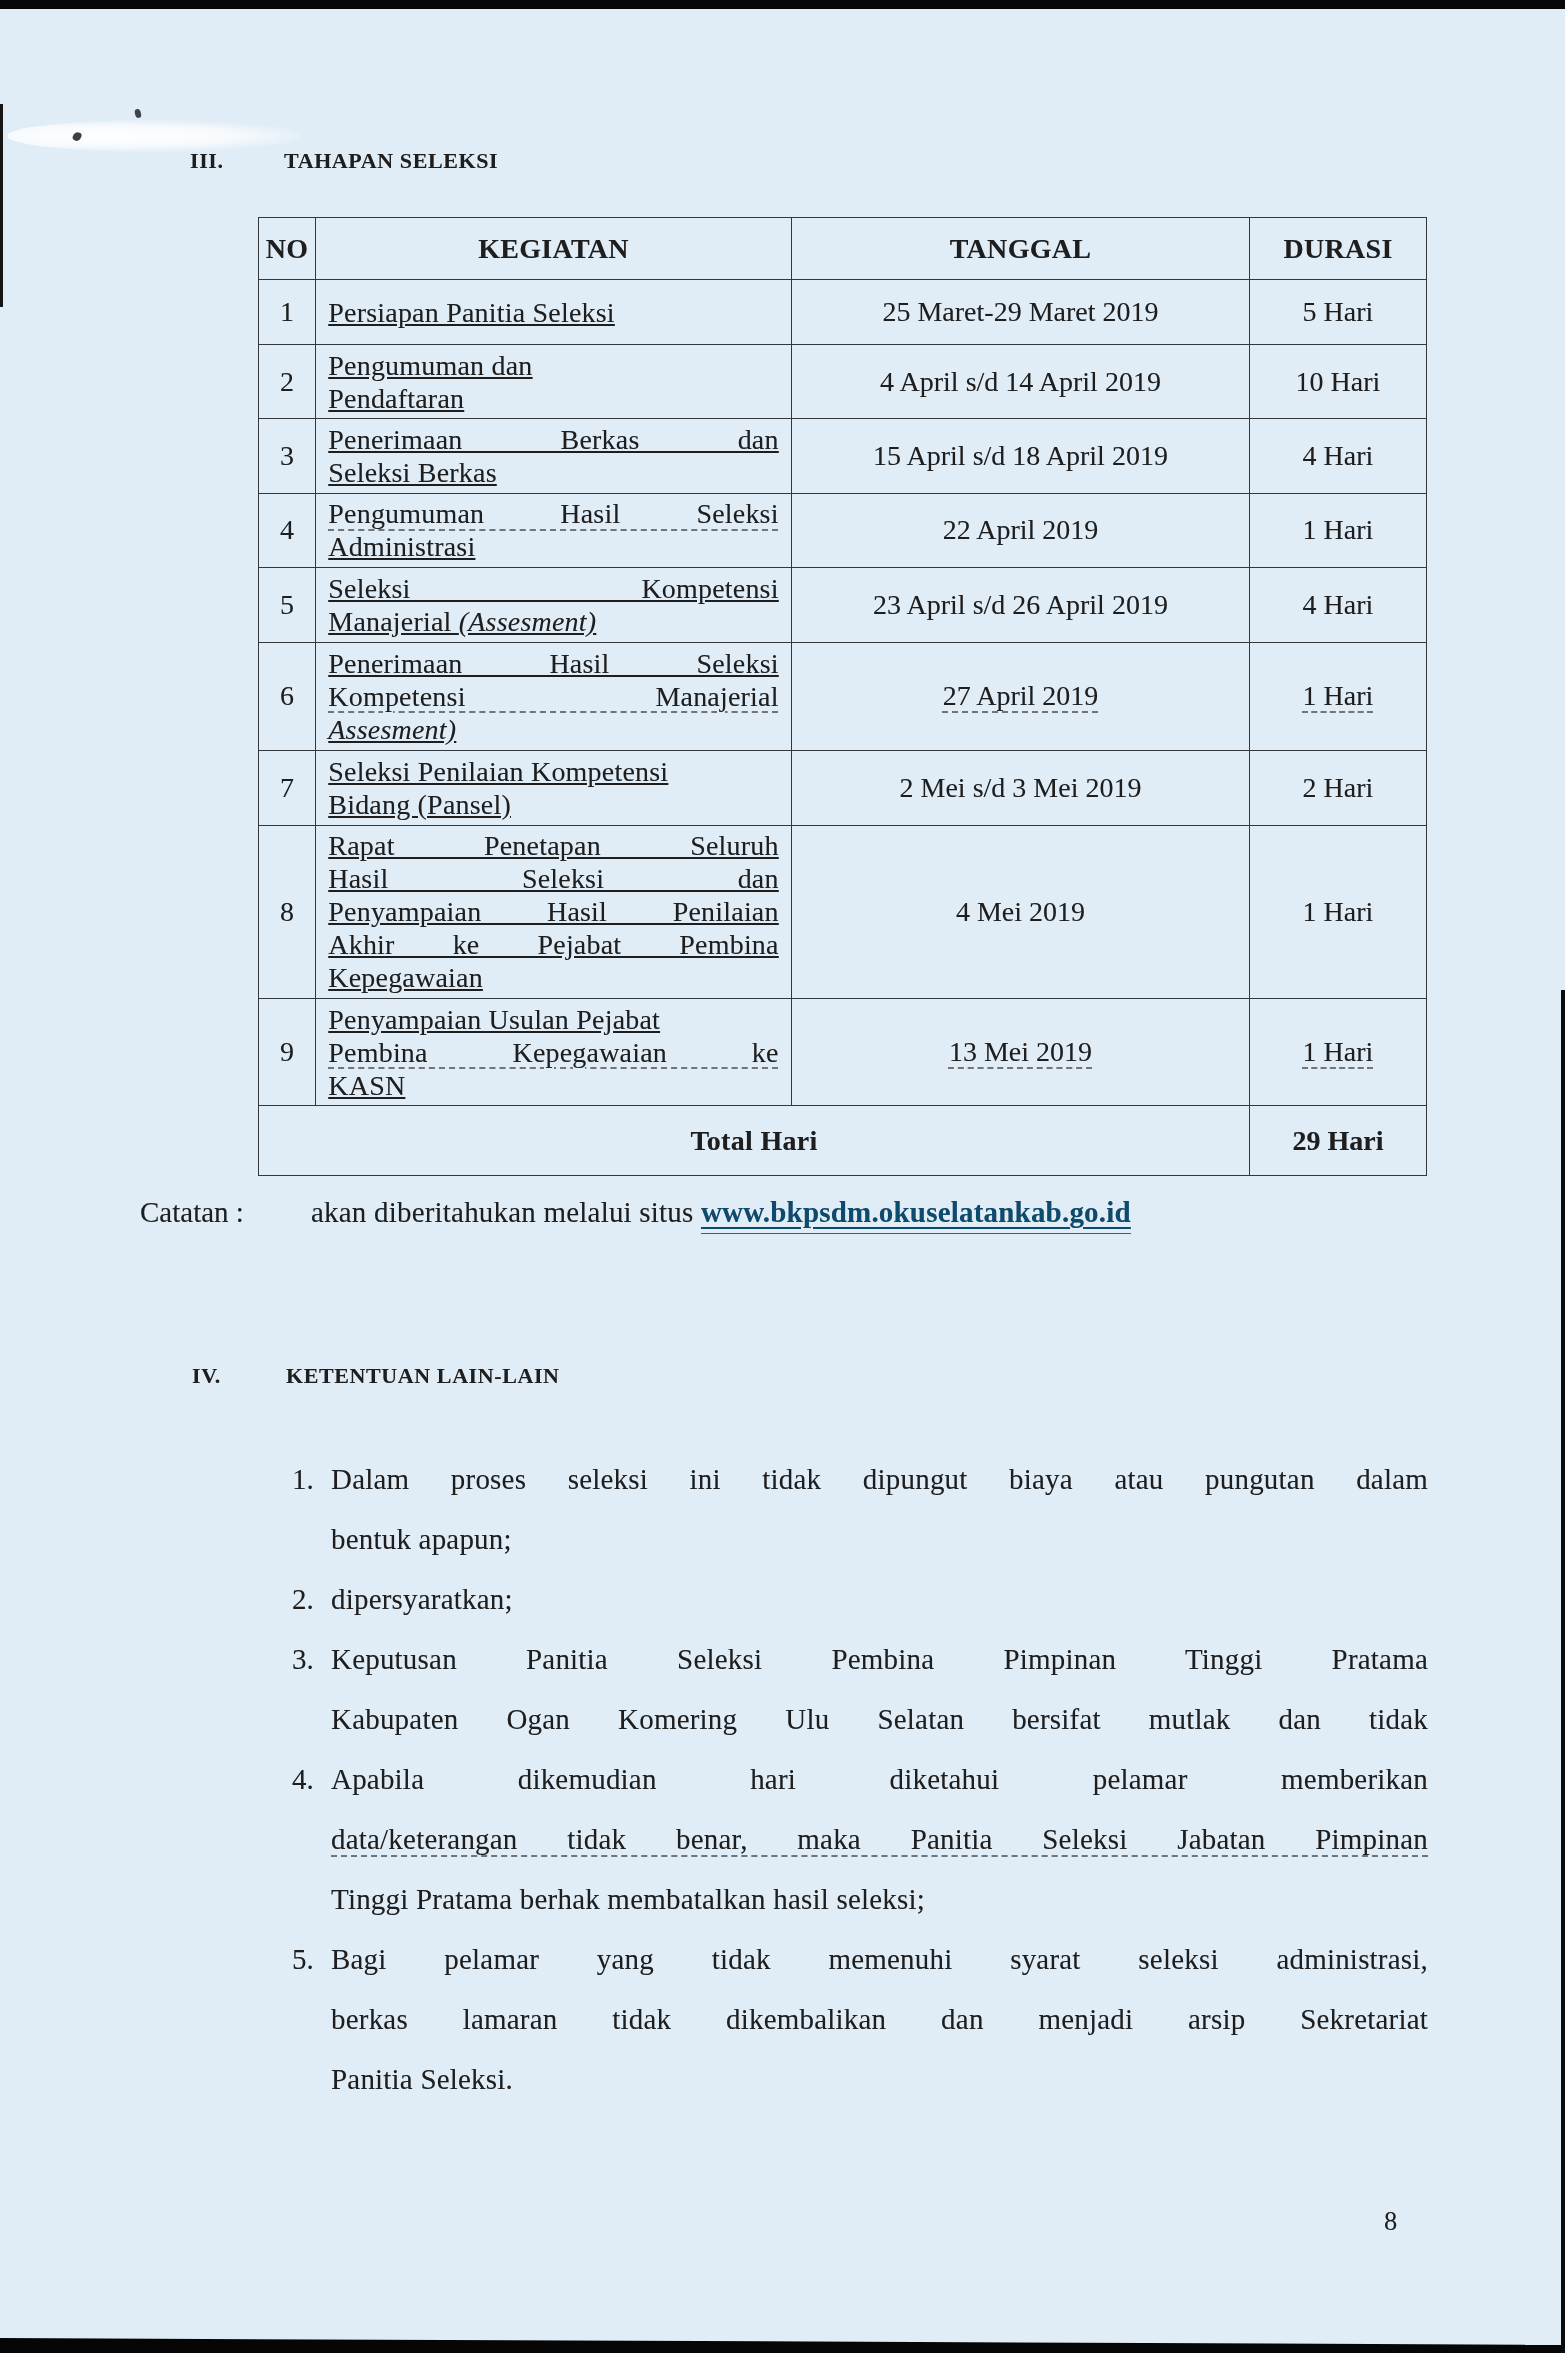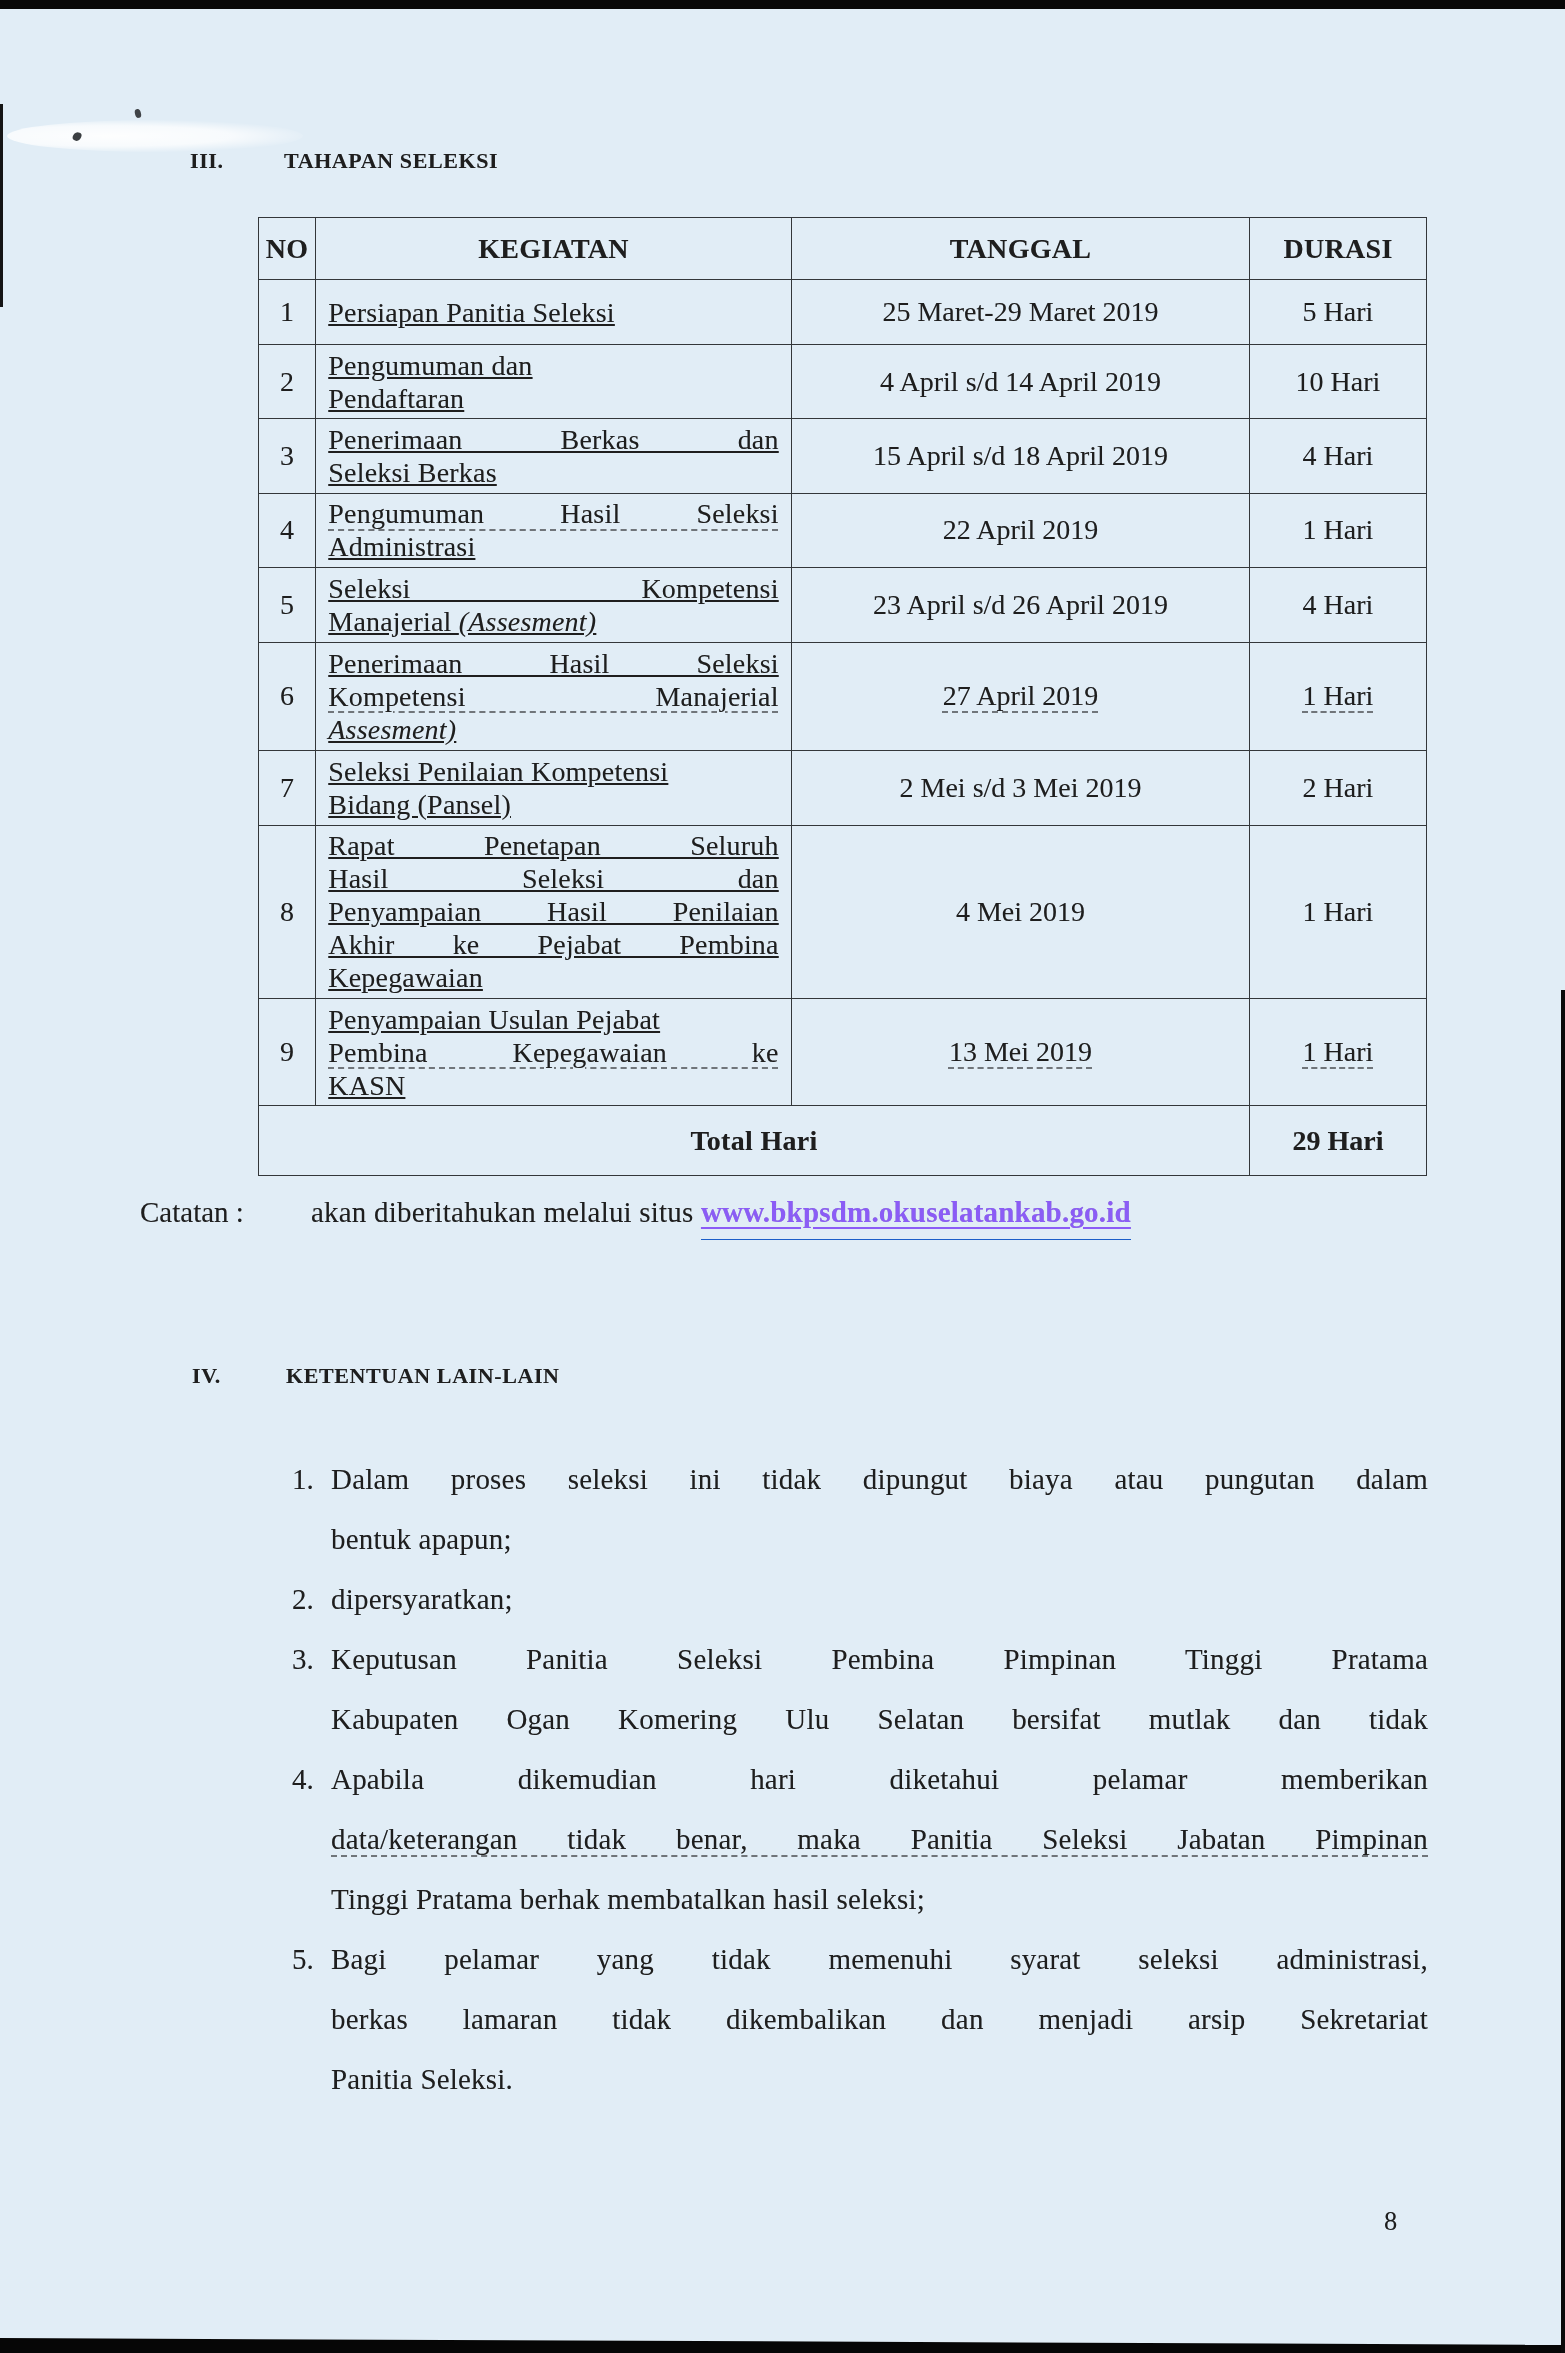--- a/index.html
+++ b/index.html
@@ -52,22 +52,22 @@
   
   .art { text-decoration:underline; text-decoration-style:dashed; -webkit-text-decoration-style:dashed;
          text-decoration-color:rgba(55,58,60,.5); text-decoration-thickness:1.8px; text-underline-offset:5.5px; }
 
   
   #note { position:absolute; left:140px; top:1181px; width:1289px; display:flex; font-size:29px; }
   .note-label { flex:none; width:171px; white-space:nowrap; line-height:63px; }
   .note-lines { flex:1; }
   .note-line { line-height:63px; letter-spacing:0.2px; }
   .note-line.j { text-align:justify; text-align-last:justify; }
-  .site-link { color:#8b5cf6; font-weight:bold; text-decoration:underline; text-decoration-thickness:1.8px;
-               text-underline-offset:5px; border-bottom:1.8px solid #1b5ec9; padding-bottom:11px; cursor:pointer; }
+  .site-link { color:#0c4a6e; font-weight:bold; text-decoration:underline; text-decoration-thickness:1.8px;
+               text-underline-offset:5px; border-bottom:1.8px solid #1b5ec9; padding-bottom:5px; cursor:pointer; }
 
   
   #list { position:absolute; left:292px; top:1449px; width:1136px; font-size:29px; }
   .li { display:flex; }
   .num { flex:none; width:39px; line-height:60px; }
   .li-lines { flex:1; }
   .lline { line-height:60px; letter-spacing:0.2px; }
   .lline.j { text-align:justify; text-align-last:justify; }
 
   #pagenum { position:absolute; left:1384px; top:2206px; font-size:26.5px; }

